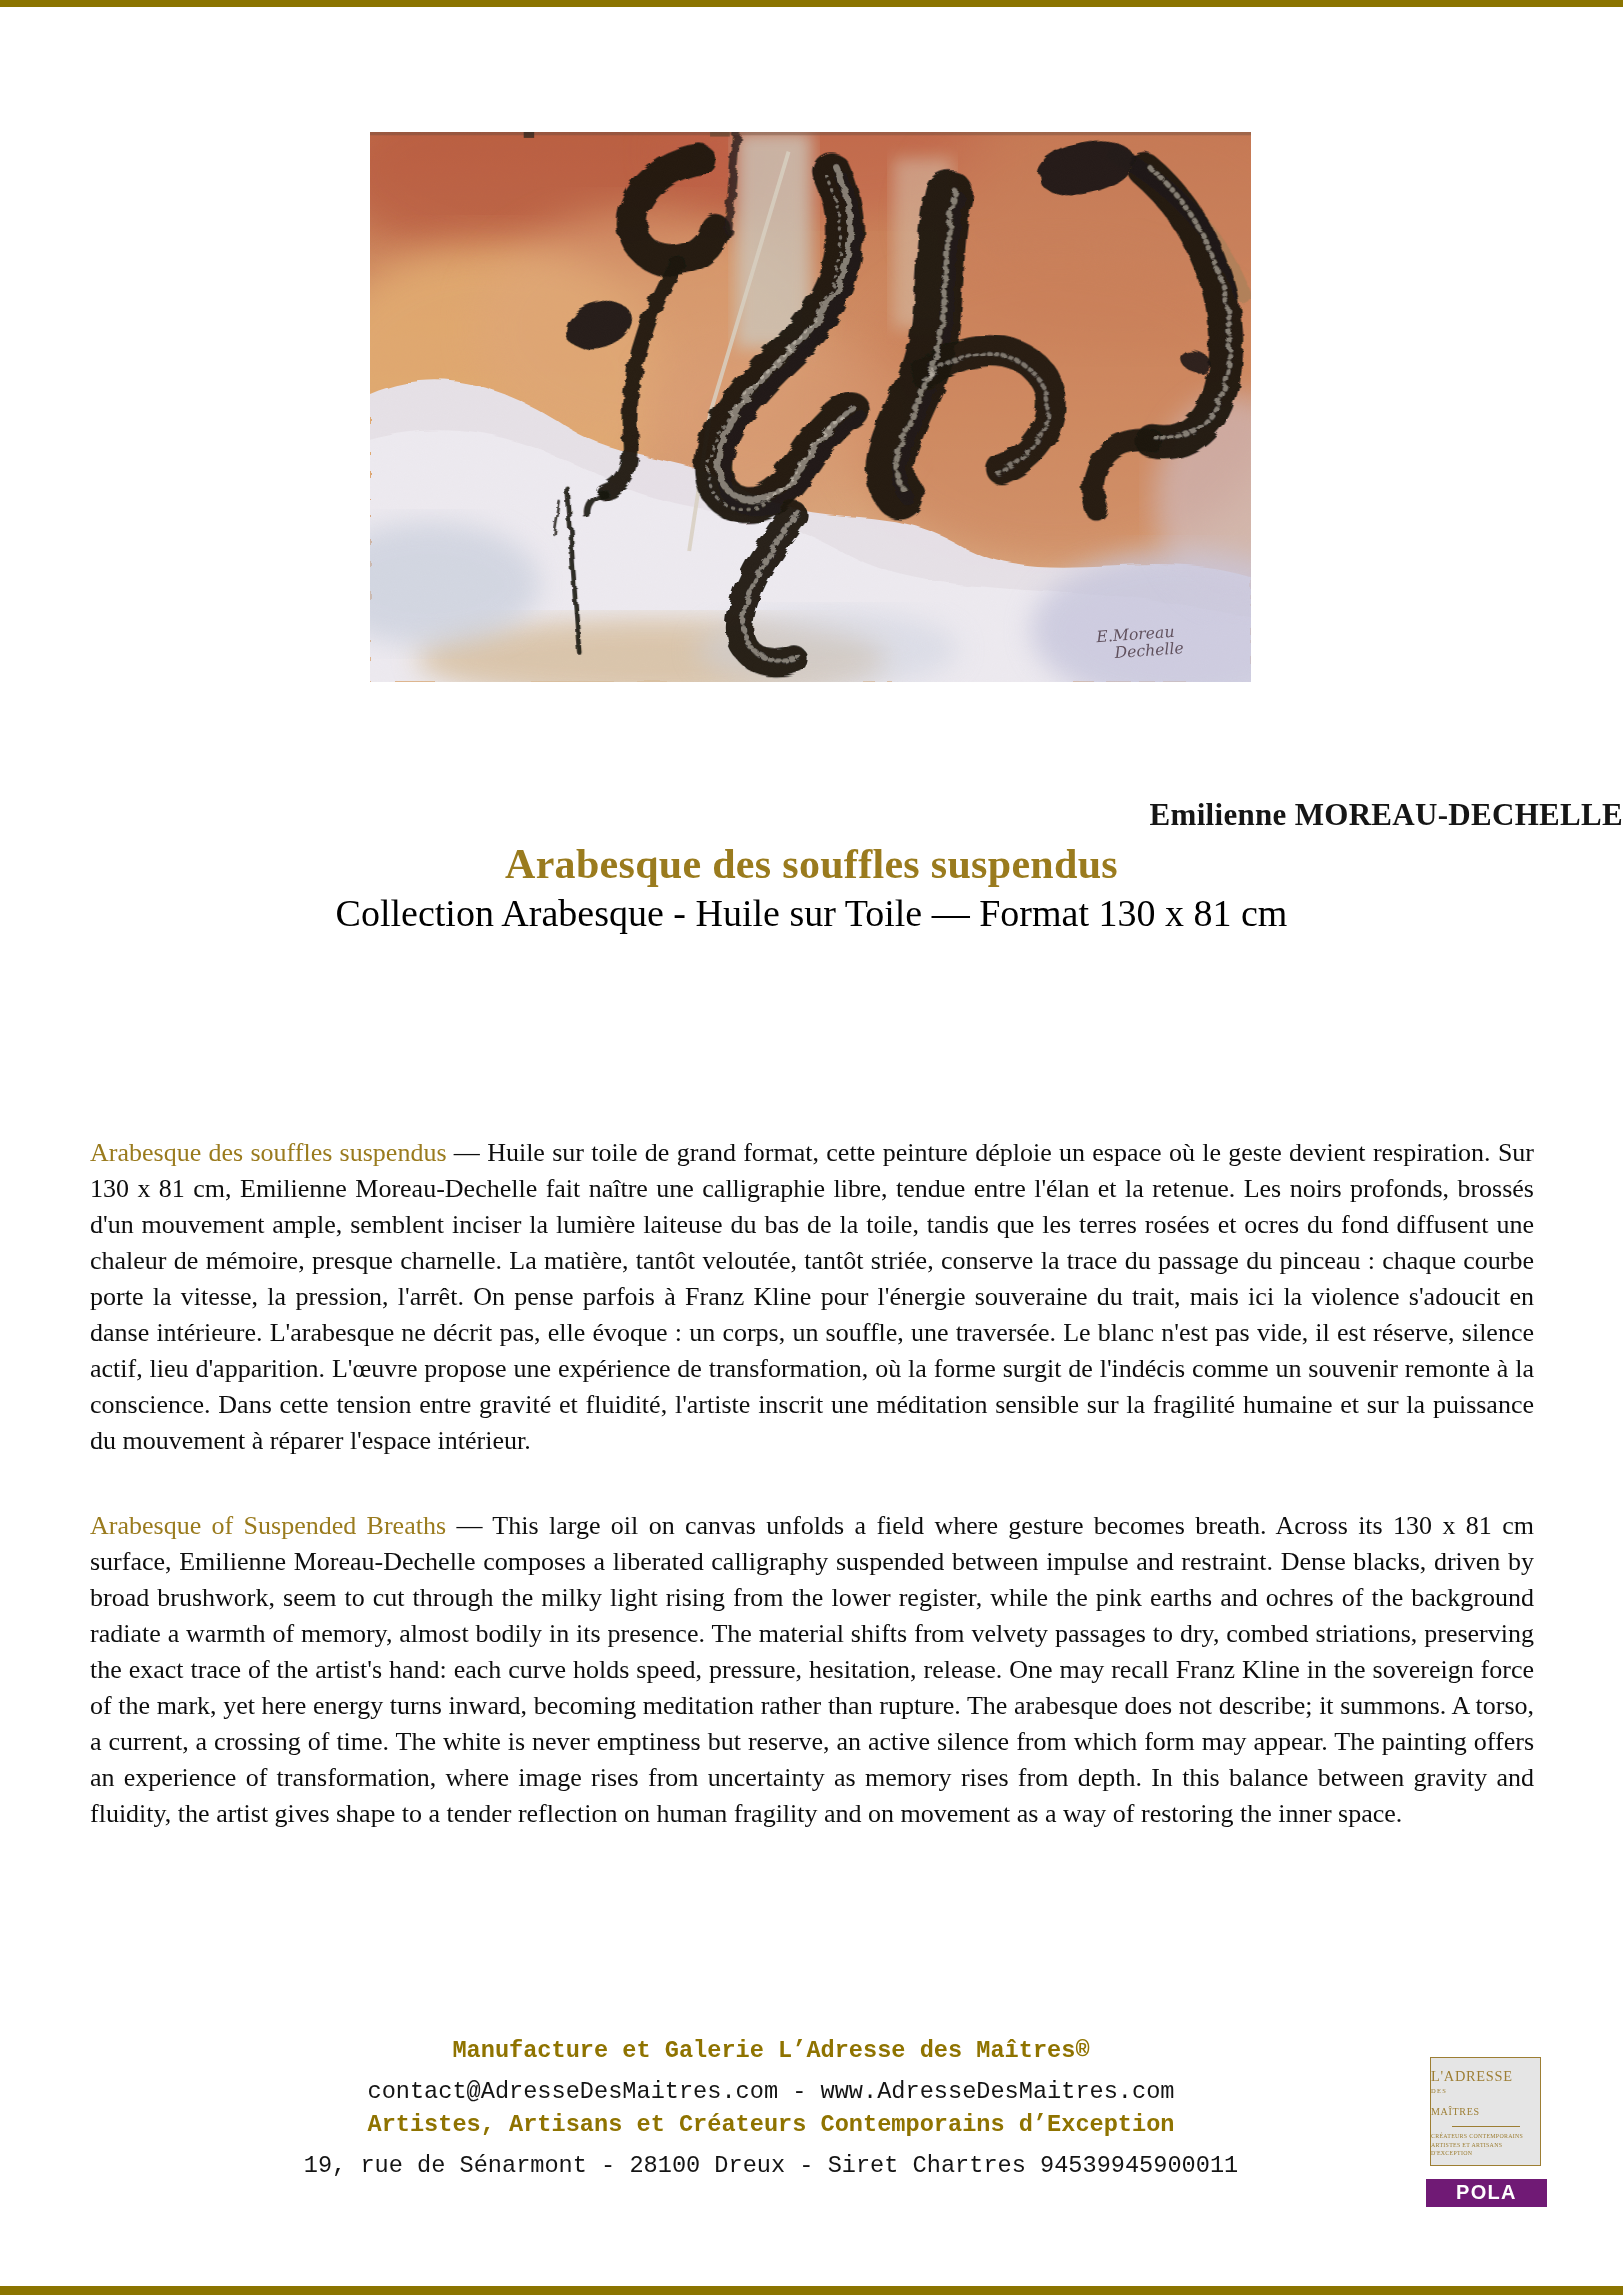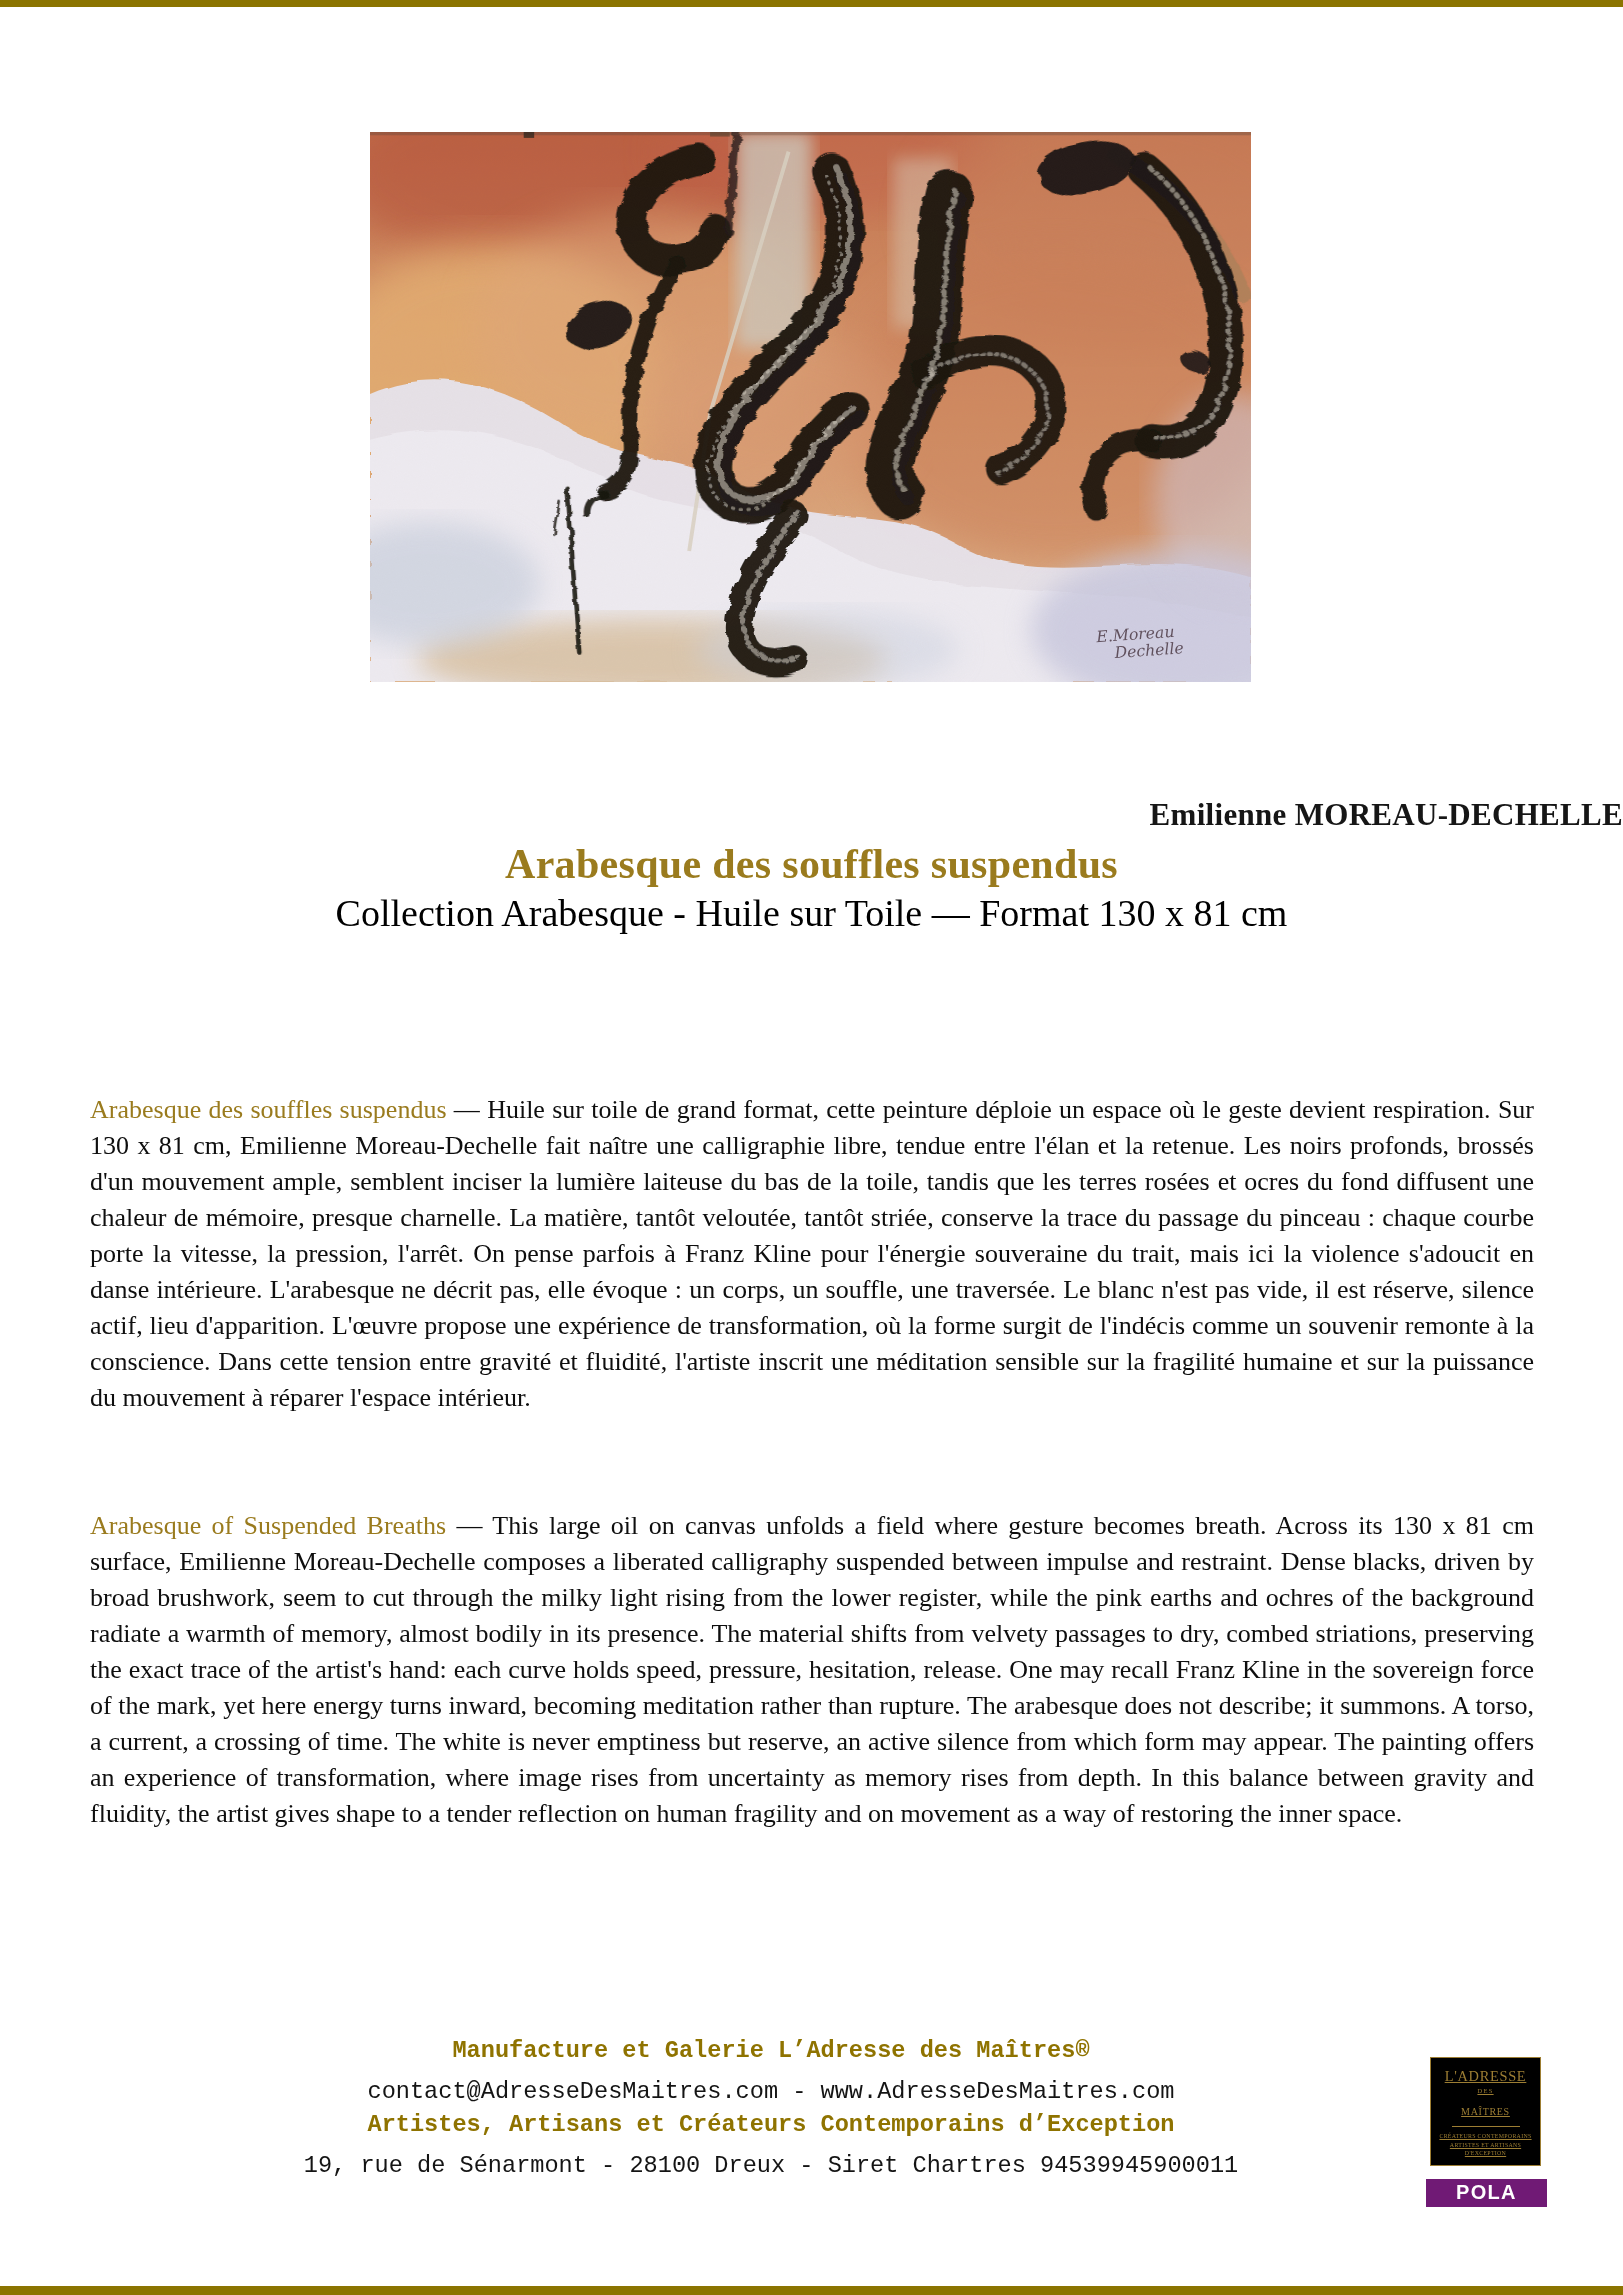--- a/index.html
+++ b/index.html
@@ -12,31 +12,31 @@
   .artwork{position:absolute;left:370px;top:132px;width:881px;height:550px;overflow:hidden;}
   .artwork svg{display:block;width:100%;height:100%;}
 
   .title-block{position:absolute;top:793px;left:0;width:1623px;text-align:center;}
   .artist-name{font-size:31px;line-height:43px;font-weight:bold;color:#161616;letter-spacing:0.3px;text-align:right;}
   .artwork-title{font-size:42px;line-height:56px;font-weight:bold;color:#9A7B1E;letter-spacing:0.3px;}
   .artwork-details{font-size:38px;line-height:42px;font-weight:normal;color:#000000;}
   .artwork-price{font-size:31px;line-height:46px;font-weight:bold;color:#9A7B1E;}
 
   .body-text{position:absolute;left:90px;width:1444px;font-size:26px;line-height:36px;text-align:justify;color:#0e0e0e;}
-  .body-text.fr{top:1066px;}
+  .body-text.fr{top:1109px;}
   .body-text.en{top:1482px;}
   .lead{color:#9A7B1E;}
 
   .footer{position:absolute;top:2034px;left:0;width:1542px;text-align:center;font-family:Liberation Mono, monospace;}
   .footer .gold{color:#8F7300;font-weight:bold;font-size:23.6px;line-height:33px;}
   .footer .dark{color:#141414;font-weight:normal;font-size:23.6px;line-height:33px;margin-top:8px;}
 
   .logo-box{position:absolute;left:1430px;top:2057px;width:111px;height:109px;border:1.3px solid #9D7E33;
-            box-sizing:border-box;background:#000000;text-align:center;color:#9D7E33;
-            font-family:"Liberation Serif",serif;text-decoration:underline;}
+            box-sizing:border-box;background:#e5e5e5;color:#9D7E33;
+            font-family:"Liberation Serif",serif;}
   .logo-l1{font-size:14.4px;line-height:15.7px;letter-spacing:0.7px;margin-top:11px;}
   .logo-l2{font-size:6.5px;line-height:7.9px;letter-spacing:1.3px;margin-top:2.6px;}
   .logo-l3{font-size:10px;line-height:15.7px;letter-spacing:0.7px;margin-top:9px;}
   .logo-divider{width:68px;height:0.7px;background:#9D7E33;margin:6.5px auto 5.2px auto;}
   .logo-small{font-size:5.9px;line-height:8.5px;letter-spacing:0.3px;}
 
   .pola-badge{position:absolute;left:1426px;top:2179px;width:121px;height:27.5px;background:#701a75;
               display:flex;align-items:center;justify-content:center;}
   .pola-badge span{color:#ffffff;font-family:"Liberation Sans",sans-serif;font-weight:bold;
                    font-size:20px;letter-spacing:1.3px;}

